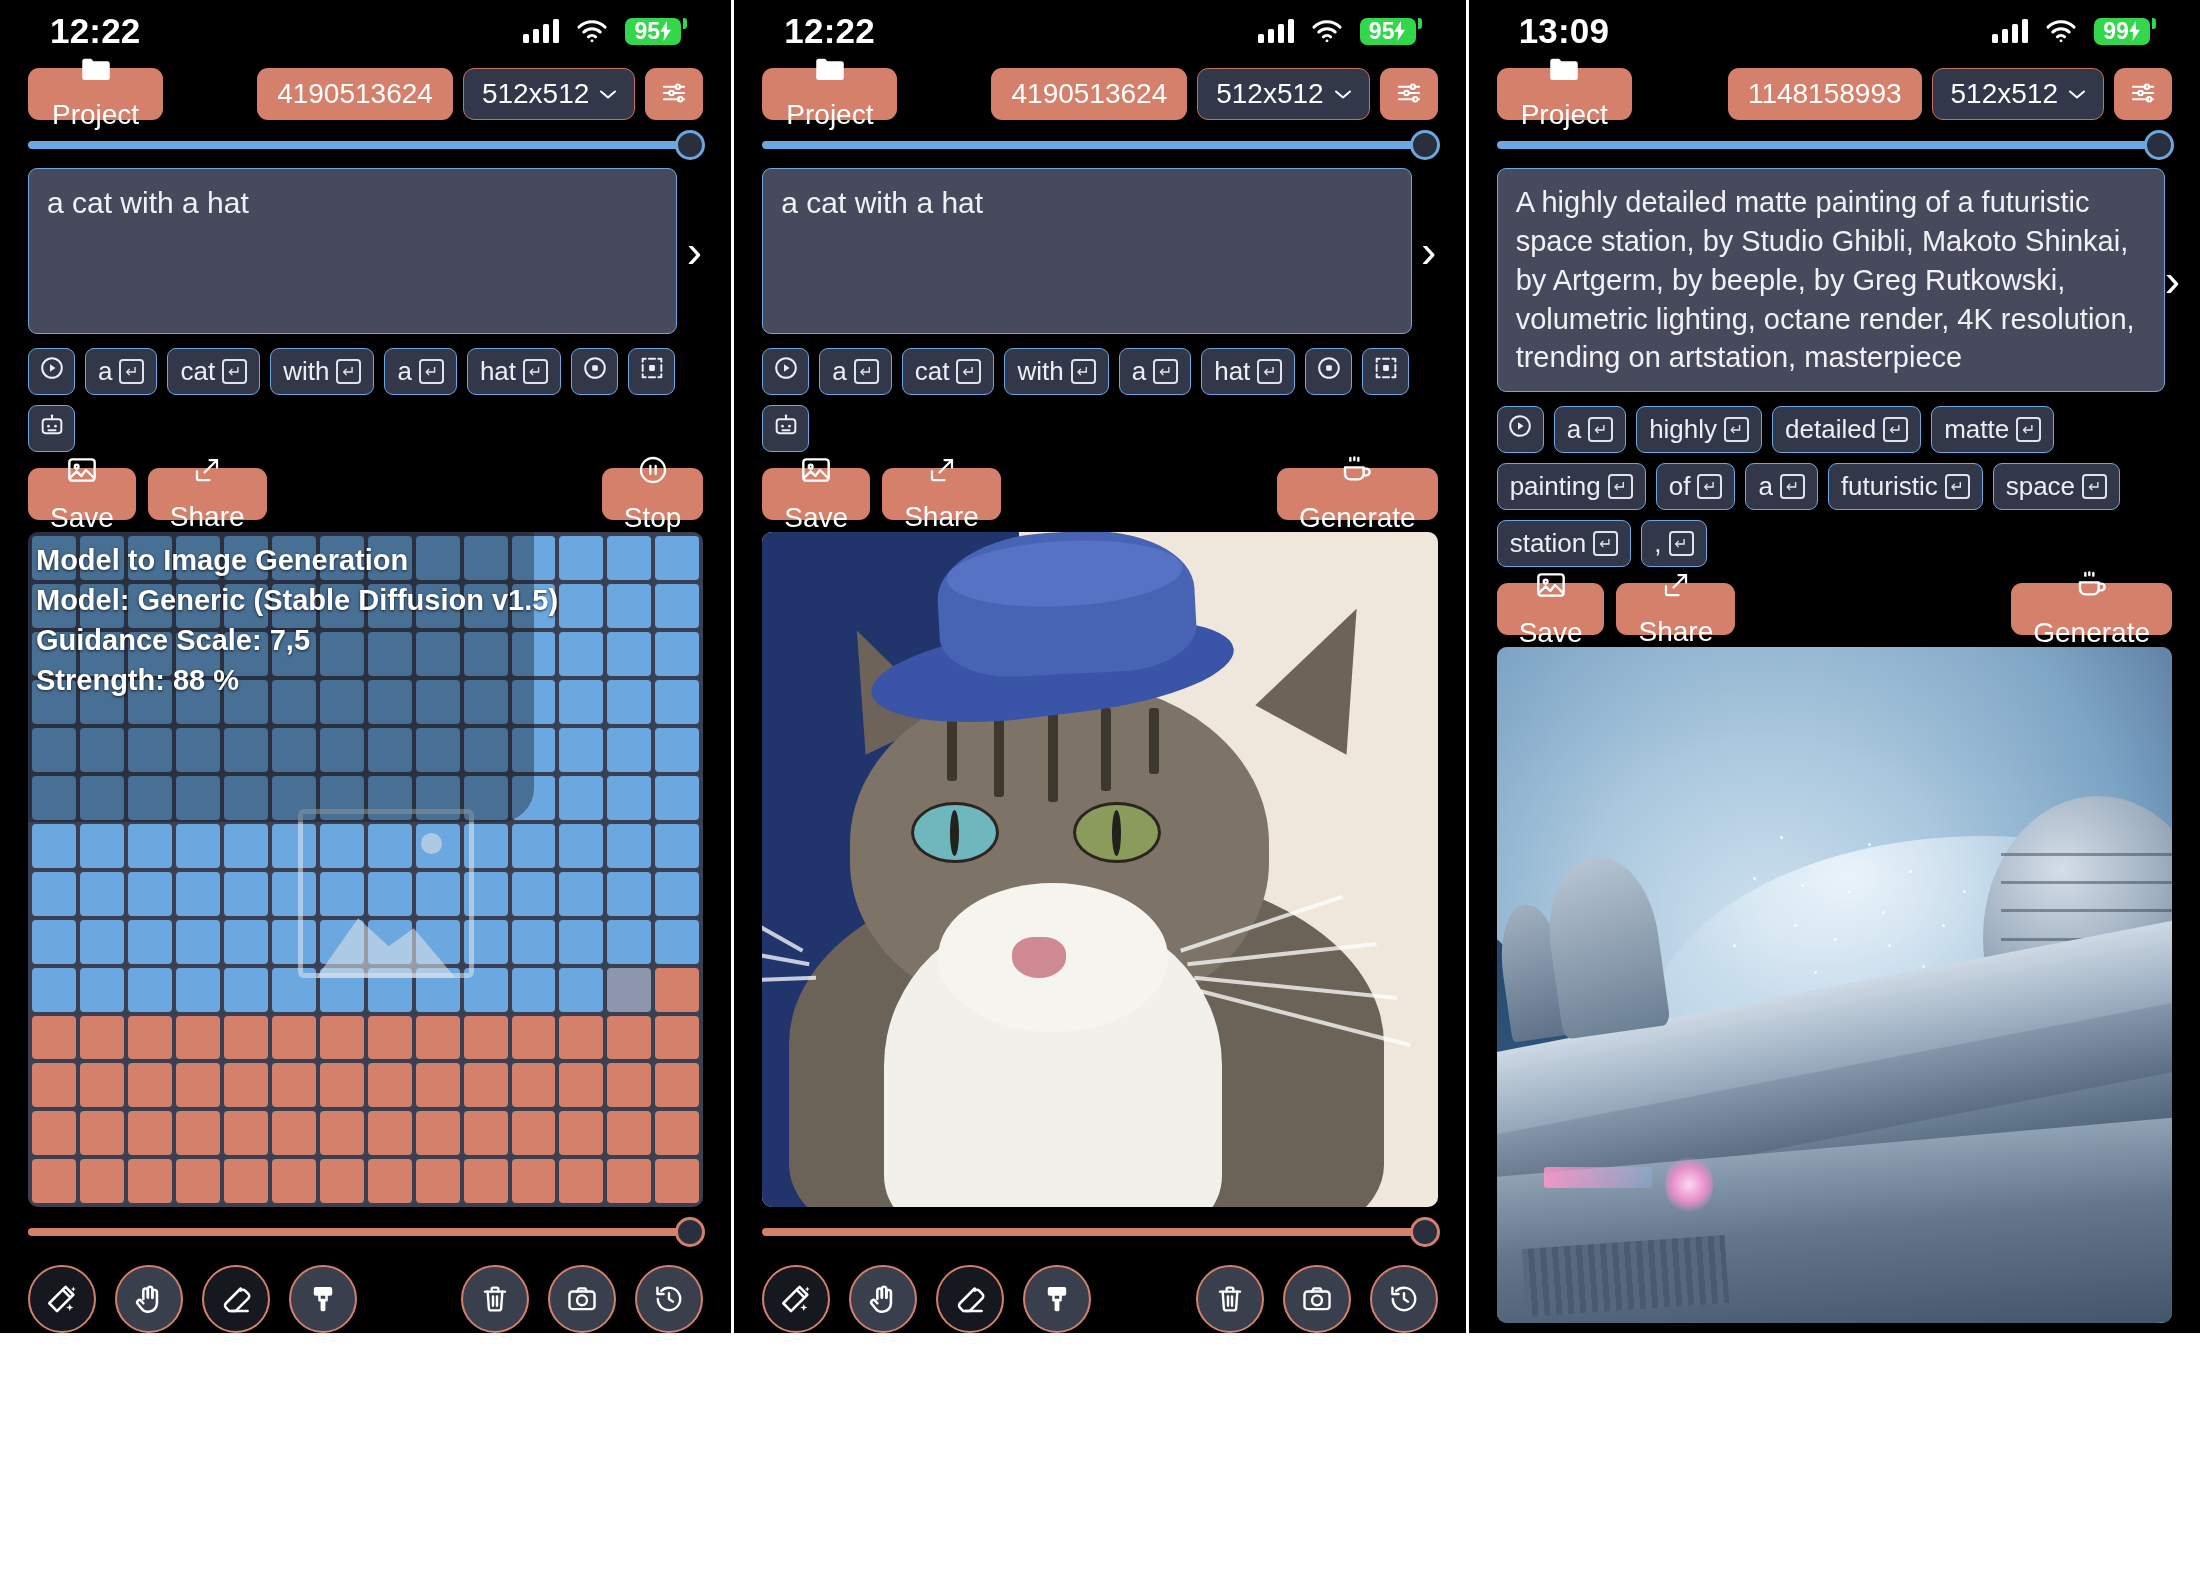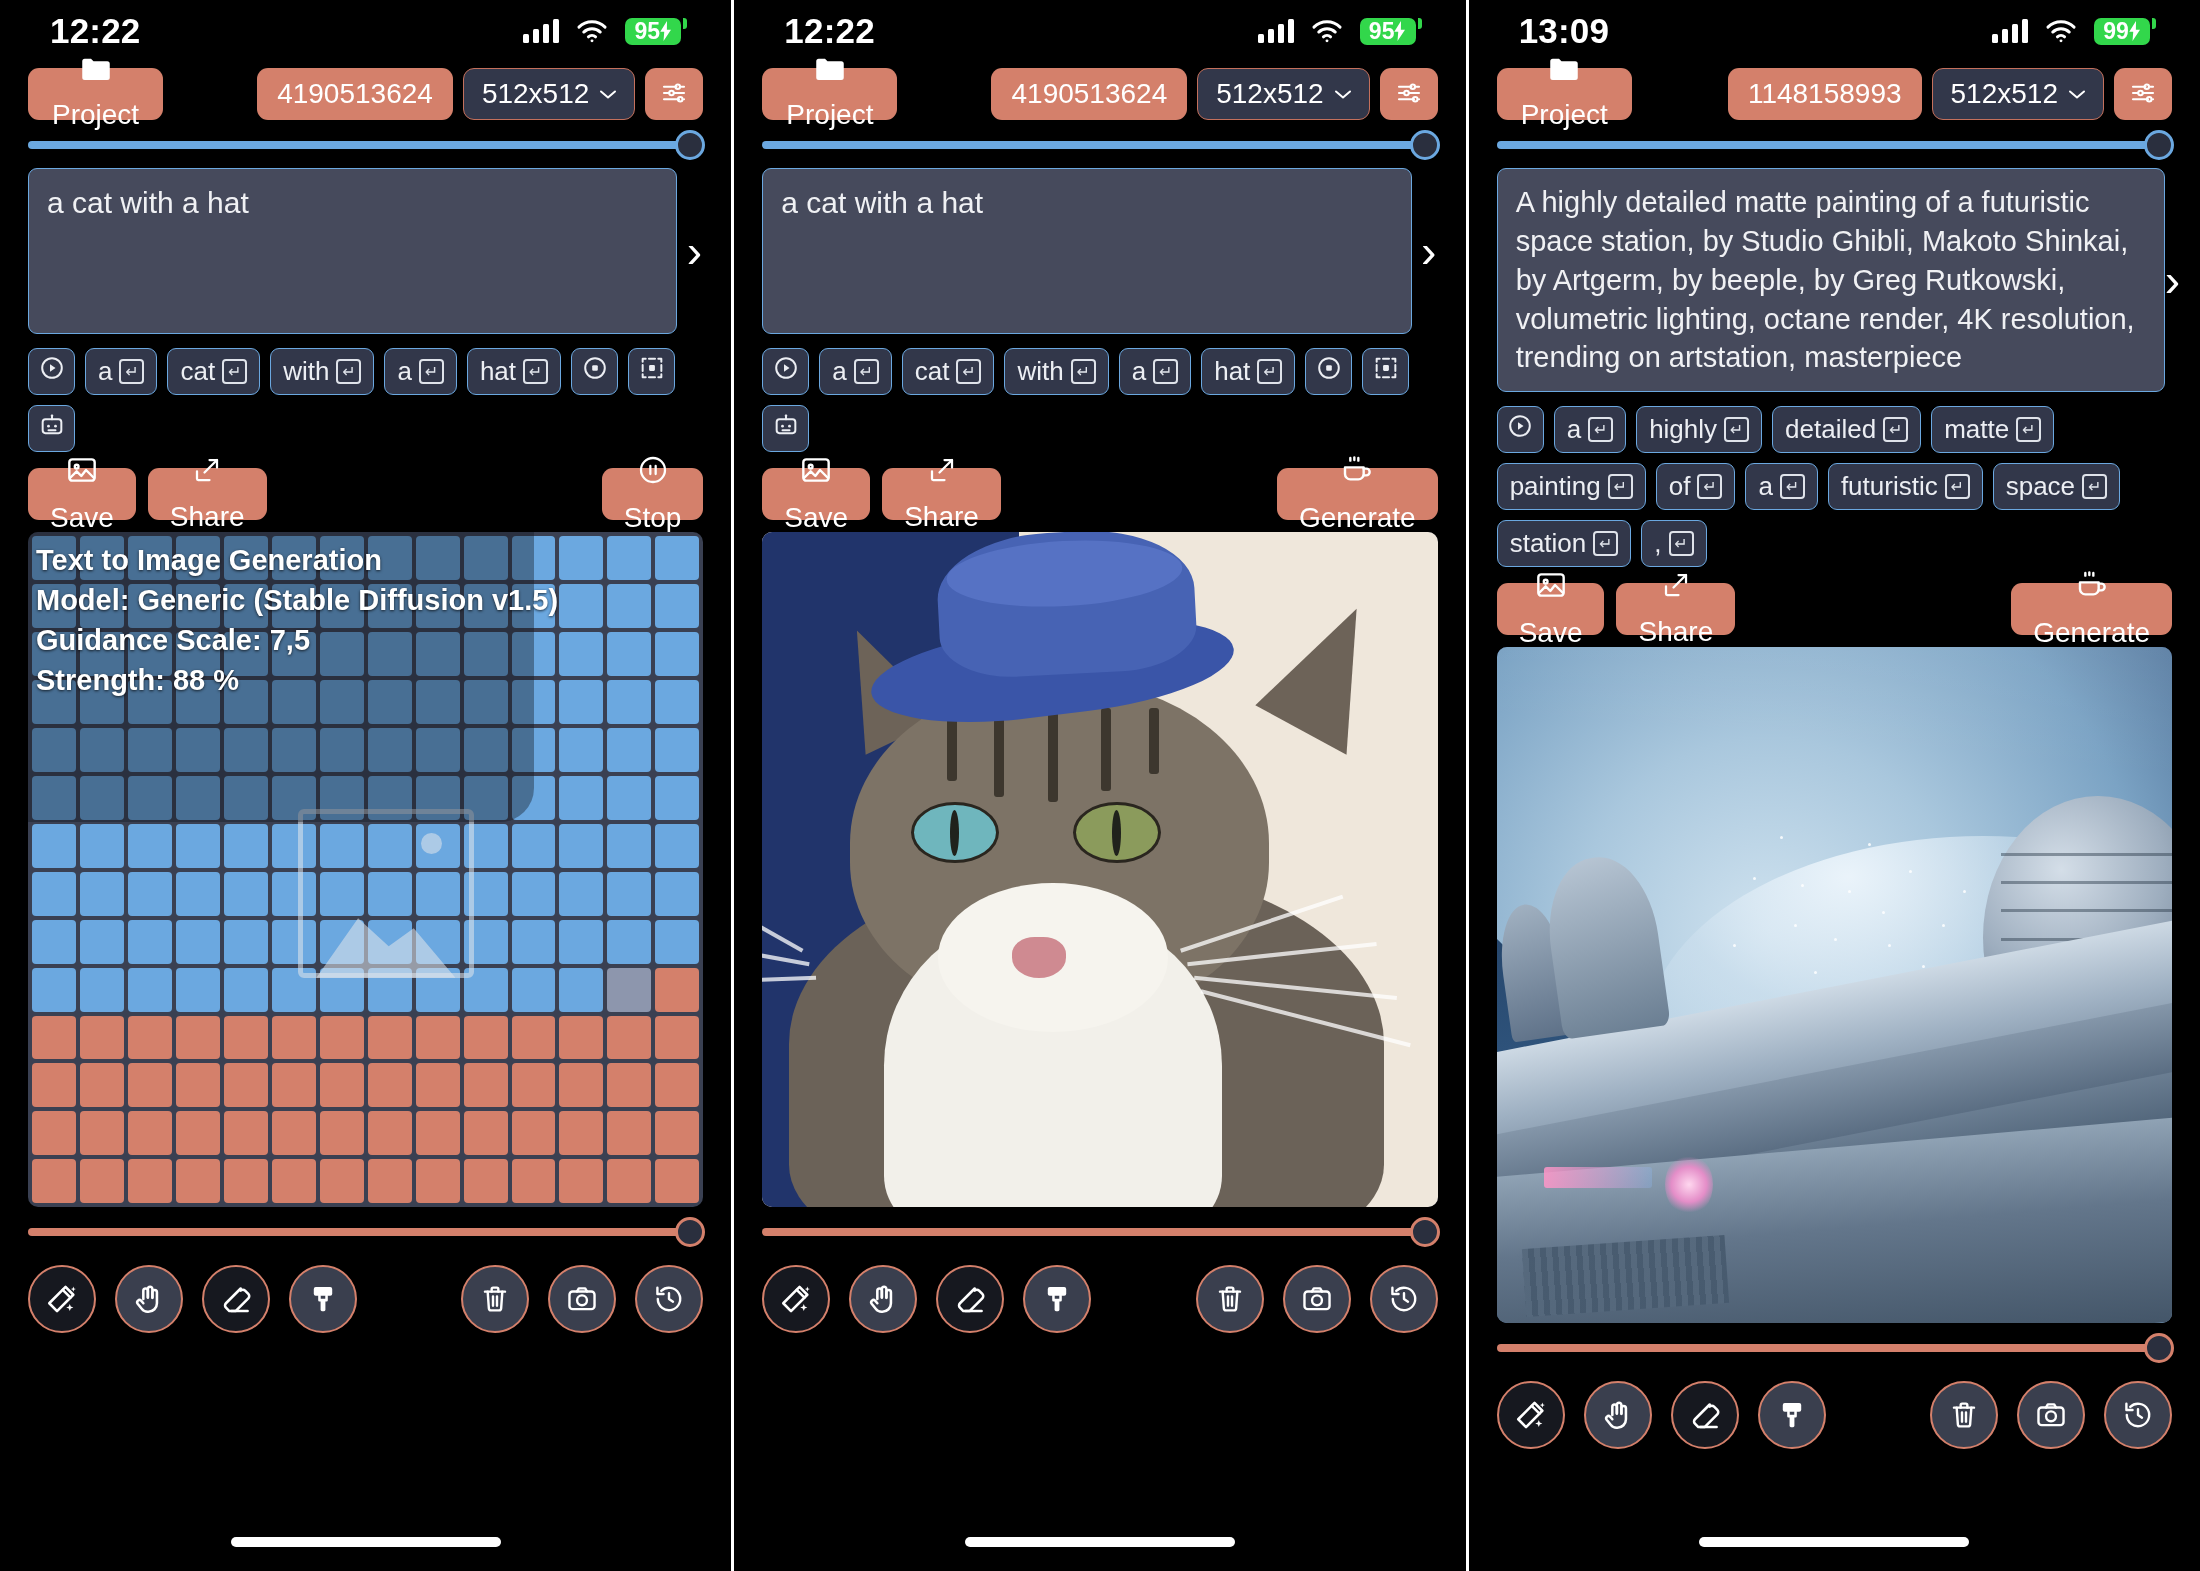--- a/index.html
+++ b/index.html
@@ -1,21 +1,21 @@
 <!DOCTYPE html>
 <html><head>
 <meta charset="utf-8">
 <style>
   * { margin:0; padding:0; box-sizing:border-box; }
   html,body { width:2200px; height:1571px; background:#000; overflow:hidden; }
   body { font-family:"Liberation Sans", sans-serif; }
 
   .screens { display:flex; width:2200px; height:1571px; background:#fff; gap:3px; }
   .phone {
-    flex:1 1 0; height:1571px; background:#000; position:relative;
+    flex:1 1 0; height:1333px; background:#000; position:relative;
     display:flex; flex-direction:column; overflow:hidden;
   }
 
   
   .statusbar { height:62px; display:flex; align-items:center; padding:0 44px 0 50px; flex:0 0 auto; }
   .status-time { color:#fff; font-size:35px; font-weight:600; letter-spacing:.2px; }
   .status-right { margin-left:auto; display:flex; align-items:center; gap:17px; }
   .bars { display:flex; align-items:flex-end; gap:4px; height:24px; }
   .bars i { display:block; width:6px; background:#fff; border-radius:1.5px; }
   .bars i:nth-child(1){height:9px}.bars i:nth-child(2){height:14px}
@@ -636,21 +636,21 @@
             <div class="cell todo"></div>
             <div class="cell todo"></div>
             <div class="cell todo"></div>
             <div class="cell todo"></div>
             <div class="cell todo"></div>
             <div class="cell todo"></div>
           </div>
     <div class="ph-icon"></div>
     <div class="grid-shade"></div>
     <div class="info">
-      <div>Text to Image Generation</div>
+      <div>Model to Image Generation</div>
             <div>Model: Generic (Stable Diffusion v1.5)</div>
             <div>Guidance Scale: 7,5</div>
             <div>Strength: 88 %</div>
     </div>
   </div>
       </div>
     <div class="slider-row">
       <div class="slider slider-red">
         <div class="track"></div>
         <div class="knob"></div>

